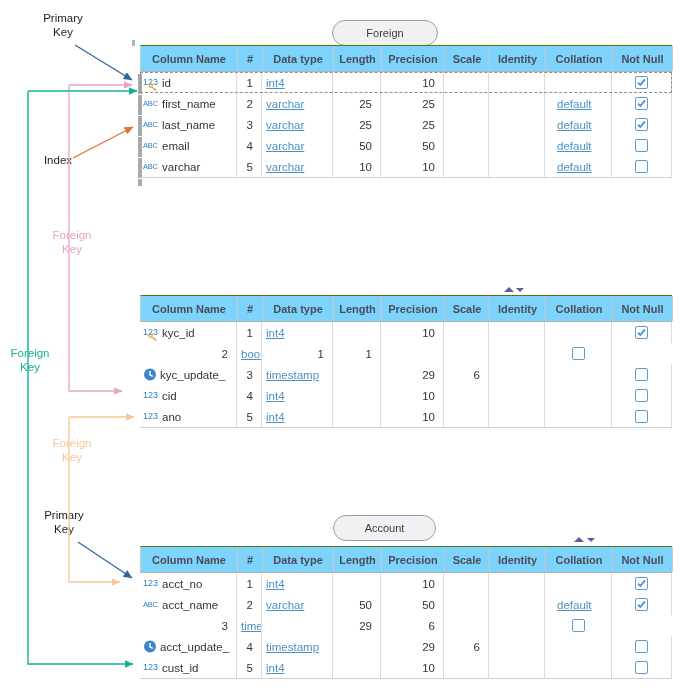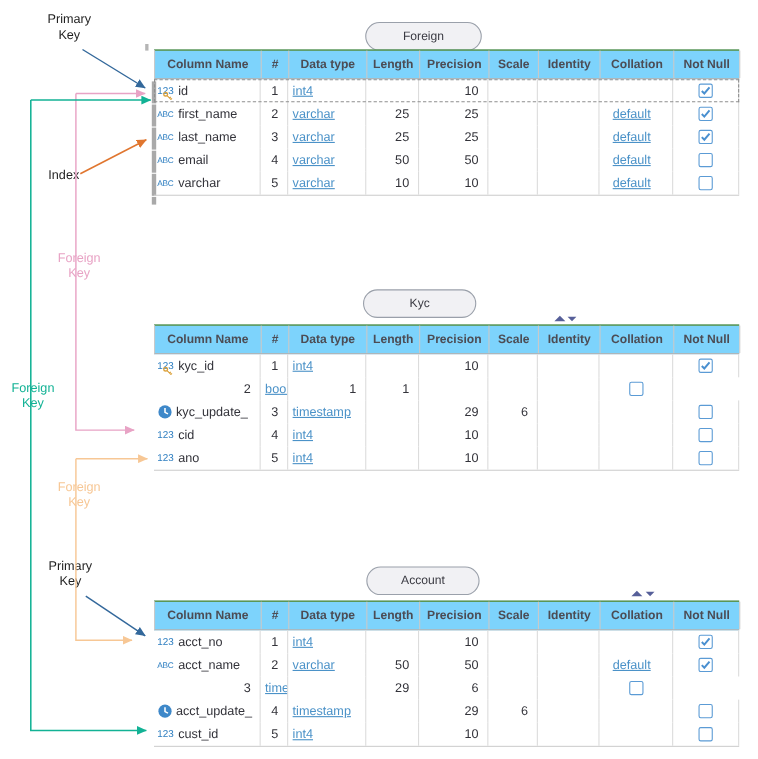--- a/index.html
+++ b/index.html
@@ -93,21 +93,20 @@
   <div class="ann" id="ann-fk-peach" style="color: rgb(247, 199, 149);">
     <div>Foreign</div>
     <div>Key</div>
   </div>
   <div class="ann" id="ann-pk-bottom" style="color: rgb(30, 30, 30);">
     <div>Primary</div>
     <div>Key</div>
   </div>
 
   <div class="pill" id="pill-customer">Foreign</div>
-  <div class="pill" id="pill-kyc">Kyc</div>
   <div class="pill" id="pill-account">Account</div>
 
   <div class="gutter-top"></div>
   <div class="gutter-seg" style="top:74px;height:20px"></div>
   <div class="gutter-seg" style="top:95px;height:20px"></div>
   <div class="gutter-seg" style="top:116px;height:20px"></div>
   <div class="gutter-seg" style="top:137px;height:20px"></div>
   <div class="gutter-seg" style="top:158px;height:20px"></div>
   <div class="gutter-seg" style="top:179px;height:7px"></div>
 

